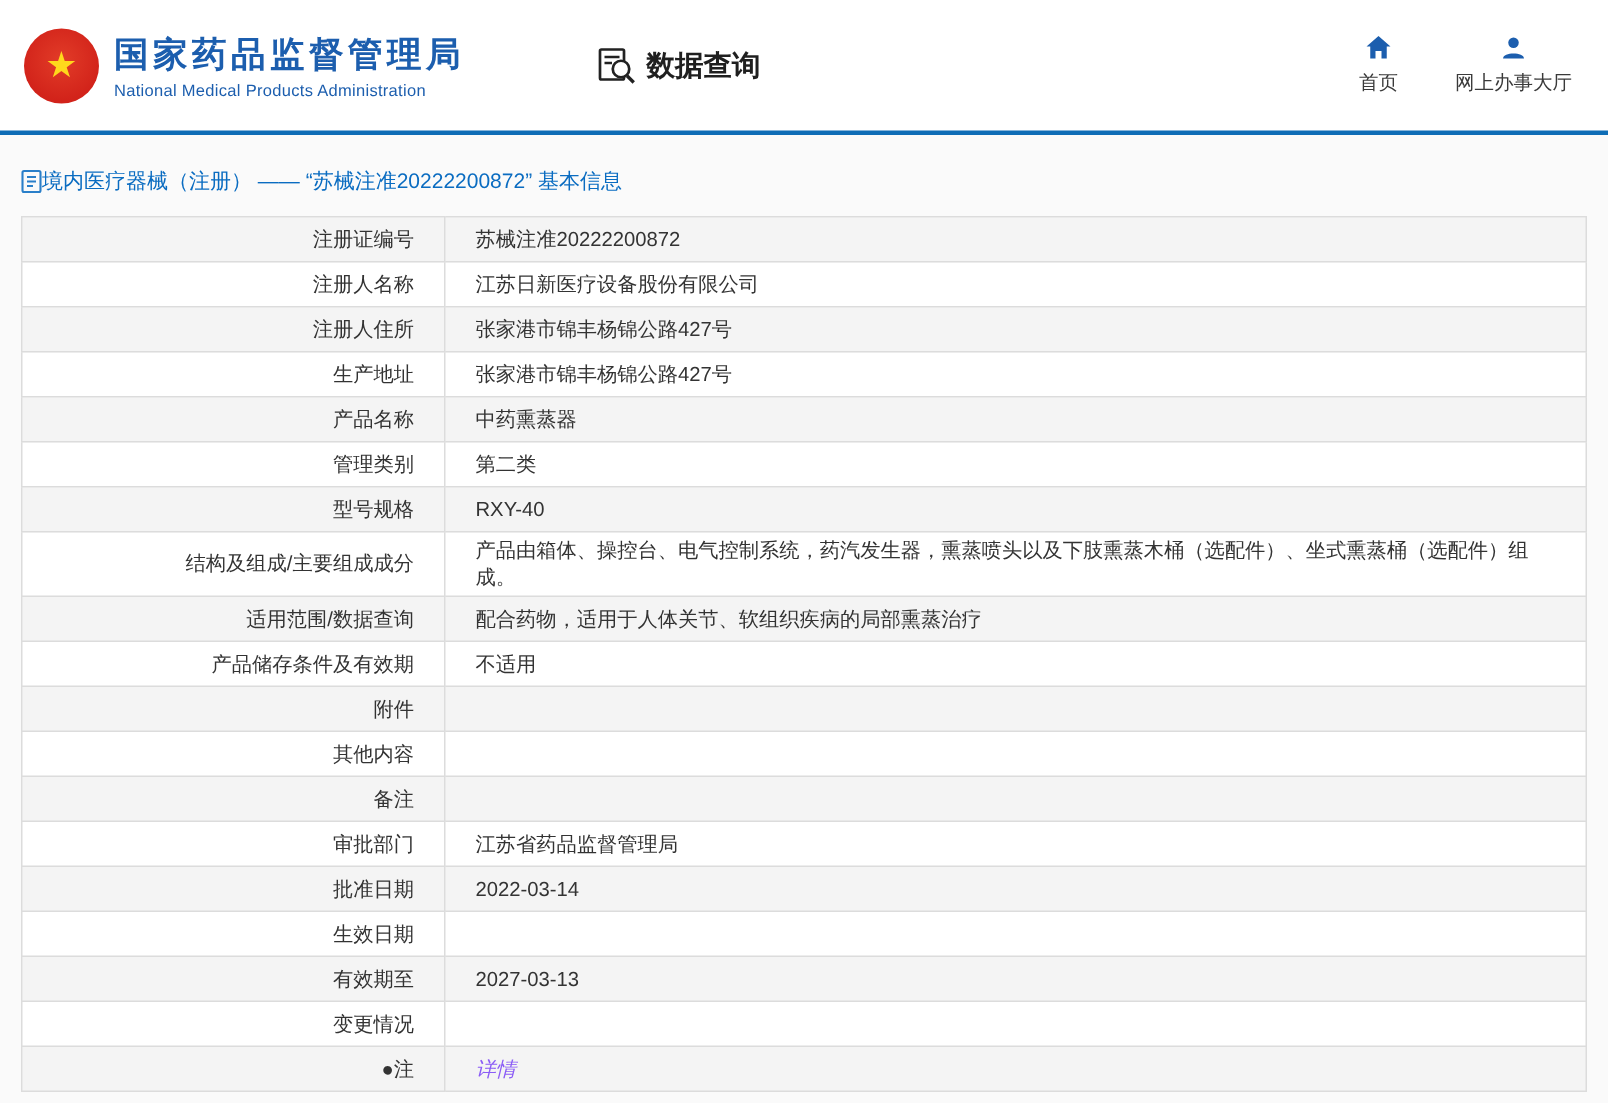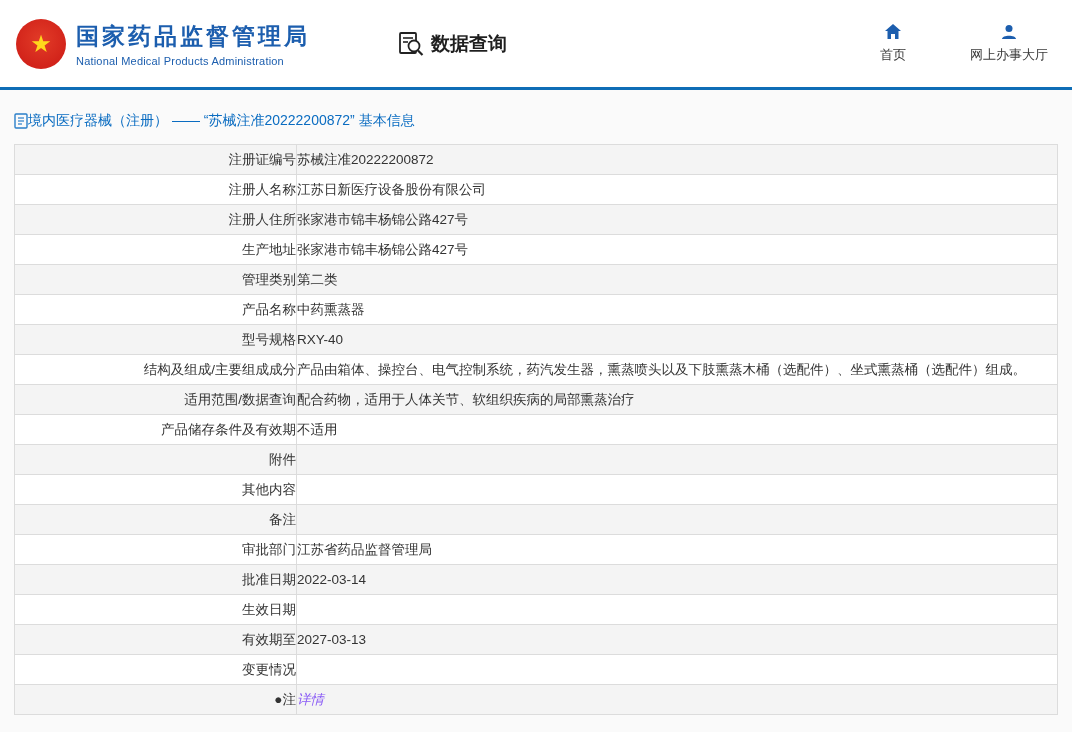--- a/index.html
+++ b/index.html
@@ -39,21 +39,21 @@
     font-size: 19px; font-weight: bold; color: #1f1f1f;
     cursor: pointer;
   }
   .dq-icon { display: inline-flex; }
   .header-right {
     margin-left: auto;
     display: flex; gap: 38px; align-items: center;
   }
   .nav-item {
     display: flex; flex-direction: column; align-items: center; gap: 5px;
-    font-size: 13px; color: #3a3a3a; text-decoration: none; cursor: pointer; margin-left: 26px;
+    font-size: 13px; color: #3a3a3a; text-decoration: none; cursor: pointer;
   }
   .nav-item .nav-icon { display: inline-flex; height: 18px; }
   
   main {
     background: #fafafa;
     min-height: 642px;
     padding: 14px 0 10px;
   }
   .breadcrumb {
     margin: 8px 14px 14px;
@@ -66,21 +66,21 @@
     width: calc(100% - 28px);
     margin: 0 14px;
     border-collapse: collapse;
     background: #fff;
     font-size: 13.5px;
     table-layout: fixed;
   }
   table.info-table td {
     border: 1px solid #dcdcdc;
     height: 30px;
-    padding: 3px 0;
+    padding: 3px 20px;
     vertical-align: middle;
   }
   td.label-cell {
     width: 282px;
     text-align: right;
     color: #333;
   }
   td.value-cell { text-align: left; color: #333; margin-left: 40px; }
   table.info-table tr:nth-child(odd) { background: #f4f4f4; }
   table.info-table tr:nth-child(even) { background: #ffffff; }
@@ -157,26 +157,26 @@
         </tr>
         <tr>
           <td class="label-cell">注册人住所</td>
           <td class="value-cell">张家港市锦丰杨锦公路427号</td>
         </tr>
         <tr>
           <td class="label-cell">生产地址</td>
           <td class="value-cell">张家港市锦丰杨锦公路427号</td>
         </tr>
         <tr>
+          <td class="label-cell">产品名称</td>
+          <td class="value-cell">中药熏蒸器</td>
+        </tr>
+        <tr>
           <td class="label-cell">管理类别</td>
           <td class="value-cell">第二类</td>
-        </tr>
-        <tr>
-          <td class="label-cell">产品名称</td>
-          <td class="value-cell">中药熏蒸器</td>
         </tr>
         <tr>
           <td class="label-cell">型号规格</td>
           <td class="value-cell">RXY-40</td>
         </tr>
         <tr>
           <td class="label-cell">结构及组成/主要组成成分</td>
           <td class="value-cell">产品由箱体、操控台、电气控制系统，药汽发生器，熏蒸喷头以及下肢熏蒸木桶（选配件）、坐式熏蒸桶（选配件）组成。</td>
         </tr>
         <tr>

